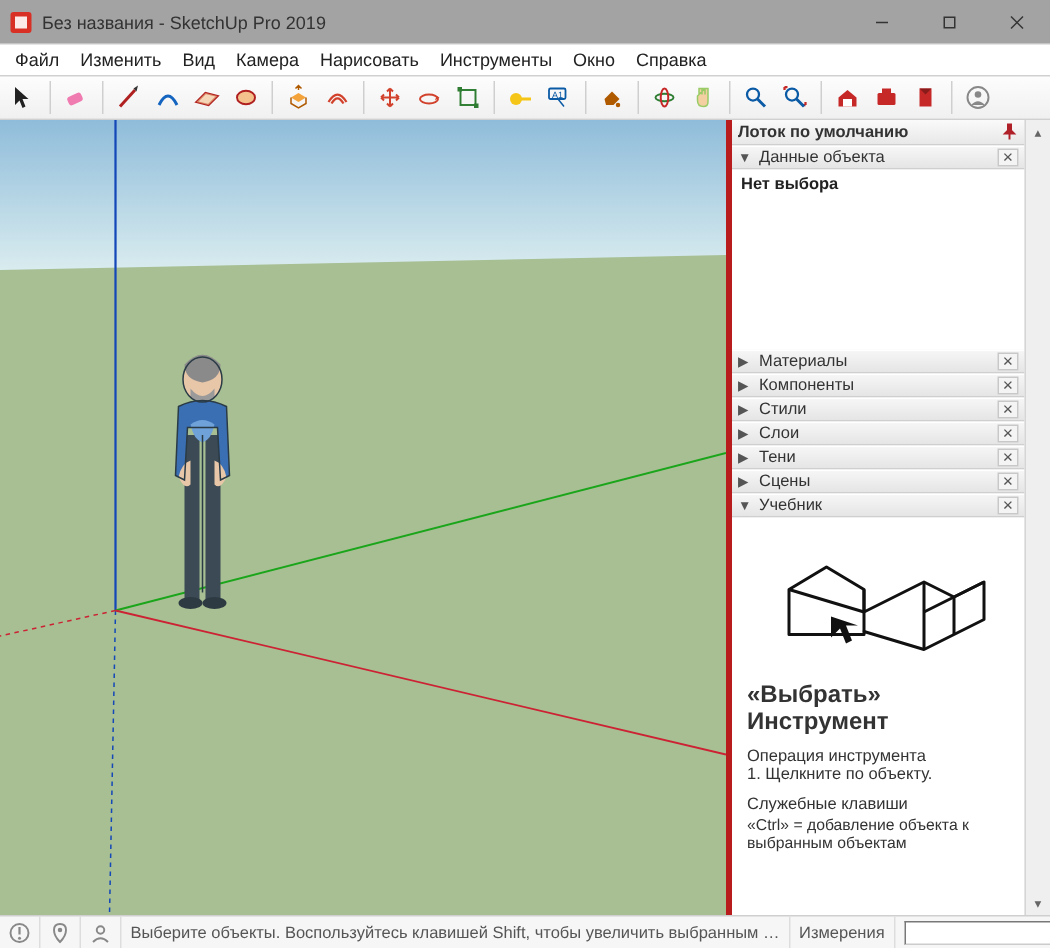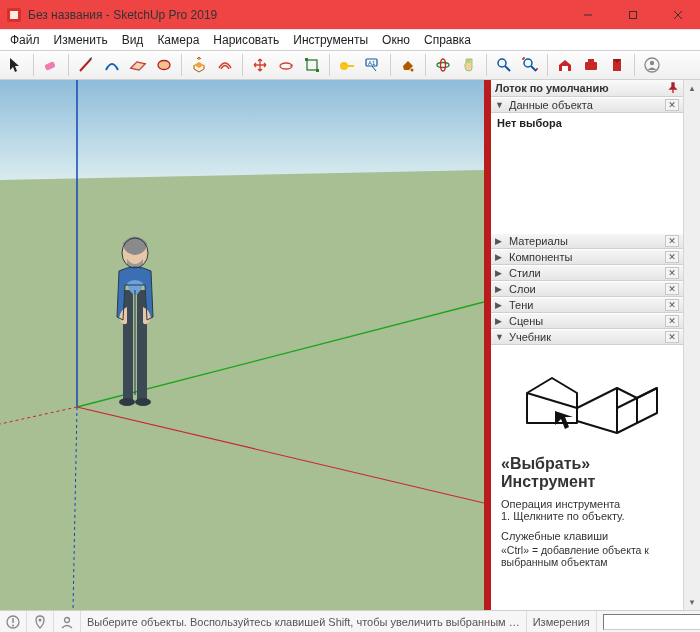--- a/index.html
+++ b/index.html
@@ -1,19 +1,19 @@
 <!DOCTYPE html>
 <html><head>
 <meta charset="utf-8">
 <style>
   * { box-sizing: border-box; margin: 0; padding: 0; font-family: "Segoe UI", Tahoma, sans-serif; }
   html, body { width: 700px; height: 632px; overflow: hidden; background: #fff; }
 
   
-  .titlebar { height: 30px; display: flex; align-items: center; background: #ef4444; border-bottom: 1px solid #e5e5e5; }
+  .titlebar { height: 30px; display: flex; align-items: center; background: #a3a3a3; border-bottom: 1px solid #e5e5e5; }
   .titlebar .app-icon { width: 16px; height: 16px; margin: 0 6px; }
   .titlebar .title { flex: 1; font-size: 12px; color: #333; }
   .win-controls { display: flex; }
   .win-btn { width: 45px; height: 30px; display: flex; align-items: center; justify-content: center; color: #333; }
 
   
   .menubar { height: 20px; display: flex; align-items: center; padding: 0 4px; font-size: 12px; gap: 2px; }
   .menu-item { padding: 2px 6px; color: #222; }
 
   
@@ -22,21 +22,21 @@
   .tool-btn { width: 24px; height: 24px; display: flex; align-items: center; justify-content: center; border: 1px solid transparent; border-radius: 2px; }
   .tool-btn svg { width: 18px; height: 18px; }
   .tool-spacer { flex: 1; }
 
   
   .workspace { display: flex; height: calc(632px - 30px - 20px - 30px - 22px); }
   .viewport { flex: 1; position: relative; background: #fff; overflow: hidden; }
   .viewport svg.scene { position: absolute; inset: 0; width: 100%; height: 100%; }
 
   
-  .tray { width: 216px; background: #f3f3f3; border-left: 7px solid #b91c1c; display: flex; }
+  .tray { width: 216px; background: #f3f3f3; border-left: 4px solid #b91c1c; display: flex; }
   .tray-inner { flex: 1; display: flex; flex-direction: column; }
   .tray-scroll { width: 17px; background: #efefef; border-left: 1px solid #d5d5d5; position: relative; }
   .tray-scroll .arrow { position: absolute; left:0; right:0; height:16px; display:flex; align-items:center; justify-content:center; color:#666; font-size:9px; }
   .tray-scroll .arrow.up { top:0; } .tray-scroll .arrow.down { bottom:0; }
 
   .tray-title { height: 17px; background: linear-gradient(#fafafa,#e8e8e8); border-bottom: 1px solid #cfcfcf; display:flex; align-items:center; padding: 0 4px; font-size: 11px; font-weight: bold; color:#333; gap:4px; }
   .tray-title .pin { margin-left: auto; width:12px; height:12px; color:#a00;}
   .tray-title .pin svg { width:12px; height:12px;}
 
   .panel-head { height:16px; background: linear-gradient(#f6f6f6,#e5e5e5); border-top:1px solid #fff; border-bottom:1px solid #cfcfcf; display:flex; align-items:center; padding:0 4px; font-size:11px; color:#333; gap:4px;}

